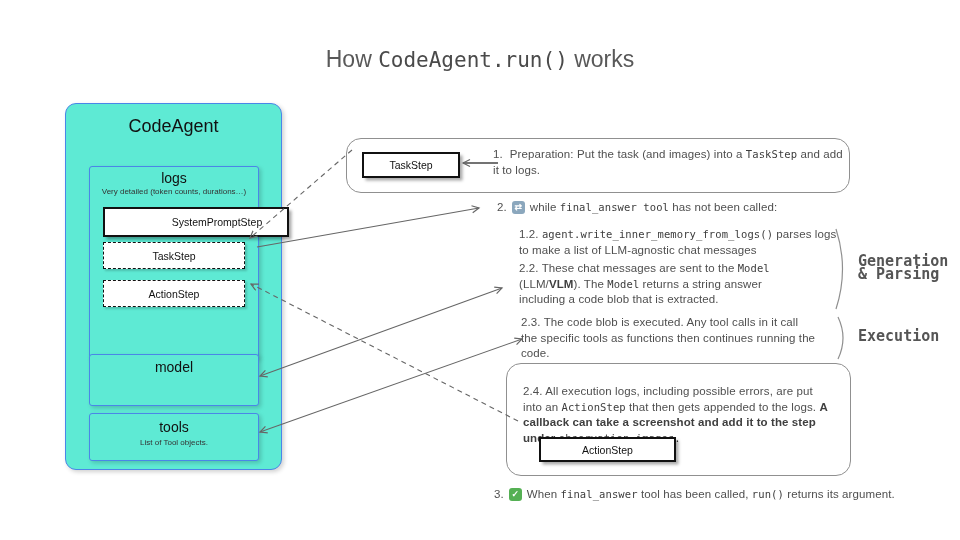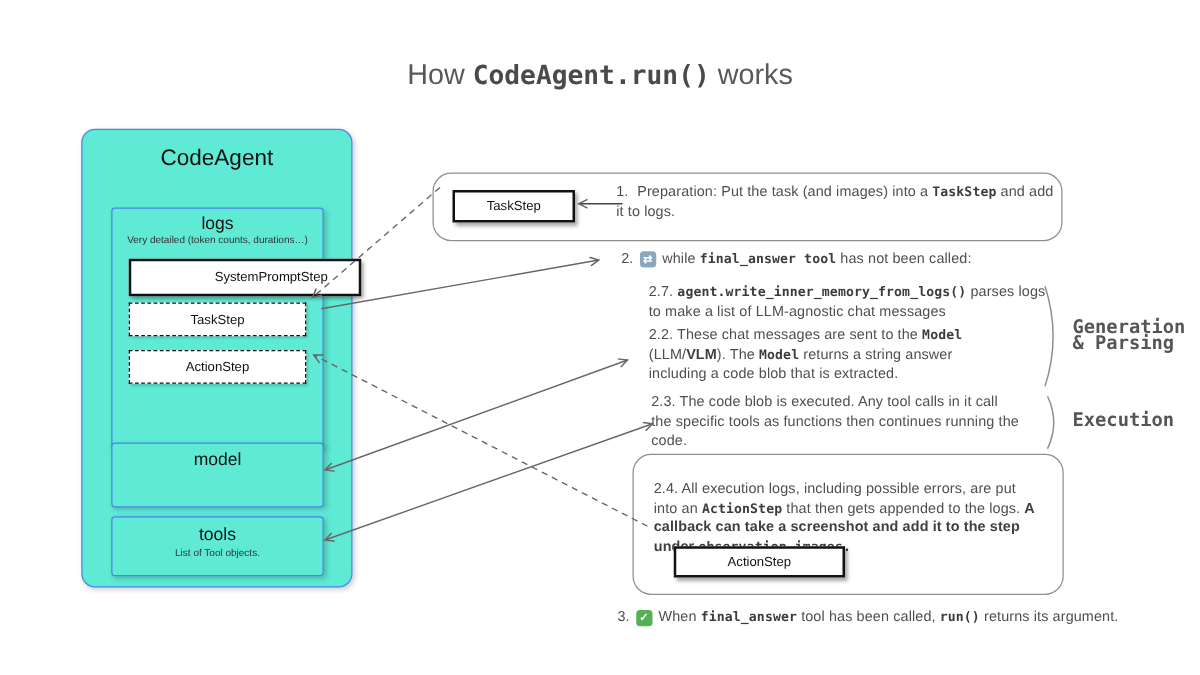--- a/index.html
+++ b/index.html
@@ -9,21 +9,21 @@
     --line-gray:#666666;
     --border-gray:#909090;
     --text-gray:#4f4f4f;
   }
   html,body{margin:0;padding:0;}
   body{
     width:960px;height:540px;position:relative;background:#ffffff;
     font-family:"Liberation Sans",sans-serif;overflow:hidden;
   }
   .abs{position:absolute;}
-  .mono{font-family:"DejaVu Sans Mono",monospace;font-weight:bold;color:#3c3c3c;font-size:10.5px;}
+  .mono{font-family:"DejaVu Sans Mono",monospace;font-weight:normal;color:#3c3c3c;font-size:10.5px;}
   .bold{font-weight:bold;color:#3f3f3f;}
   .body-text{font-size:11.5px;line-height:15.5px;color:var(--text-gray);letter-spacing:.1px;}
 
   
   .page-title{top:46px;left:0;width:960px;text-align:center;font-size:23px;color:#595959;}
   .page-title .mono{font-size:21px;color:#4a4a4a;}
 
   
   .panel-blue{border:1.6px solid var(--accent-blue);background:#5eead4;border-radius:3px;
     box-shadow:2px 2px 4px rgba(0,0,0,0.18);}
@@ -98,21 +98,21 @@
   </div>
 </div>
 
 <div class="abs body-text flow-line content" style="left:497px;top:200px;width:420px;">
   <span>2.</span>
   <span class="icon-sq loop-icon">⇄</span>
   <span><span>while </span><span class="mono">final_answer tool</span><span> has not been called:</span></span>
 </div>
 
 <div class="abs body-text content" style="left:519px;top:227px;width:318px;">
-  <span>2.7.  </span><span class="mono">agent.write_inner_memory_from_logs()</span><span> parses logs to make a list of LLM-agnostic chat messages</span>
+  <span>1.2.  </span><span class="mono">agent.write_inner_memory_from_logs()</span><span> parses logs to make a list of LLM-agnostic chat messages</span>
 </div>
 
 <div class="abs body-text content" style="left:519px;top:261px;width:272px;">
   <span>2.2. These chat messages are sent to the </span><span class="mono">Model</span><span> (LLM/</span><span class="bold">VLM</span><span>). The </span><span class="mono">Model</span><span> returns a string answer including a code blob that is extracted.</span>
 </div>
 
 <div class="abs side-label content" style="left:858px;top:255px;">
   <div>Generation</div>
   <div>&amp; Parsing</div>
 </div>

